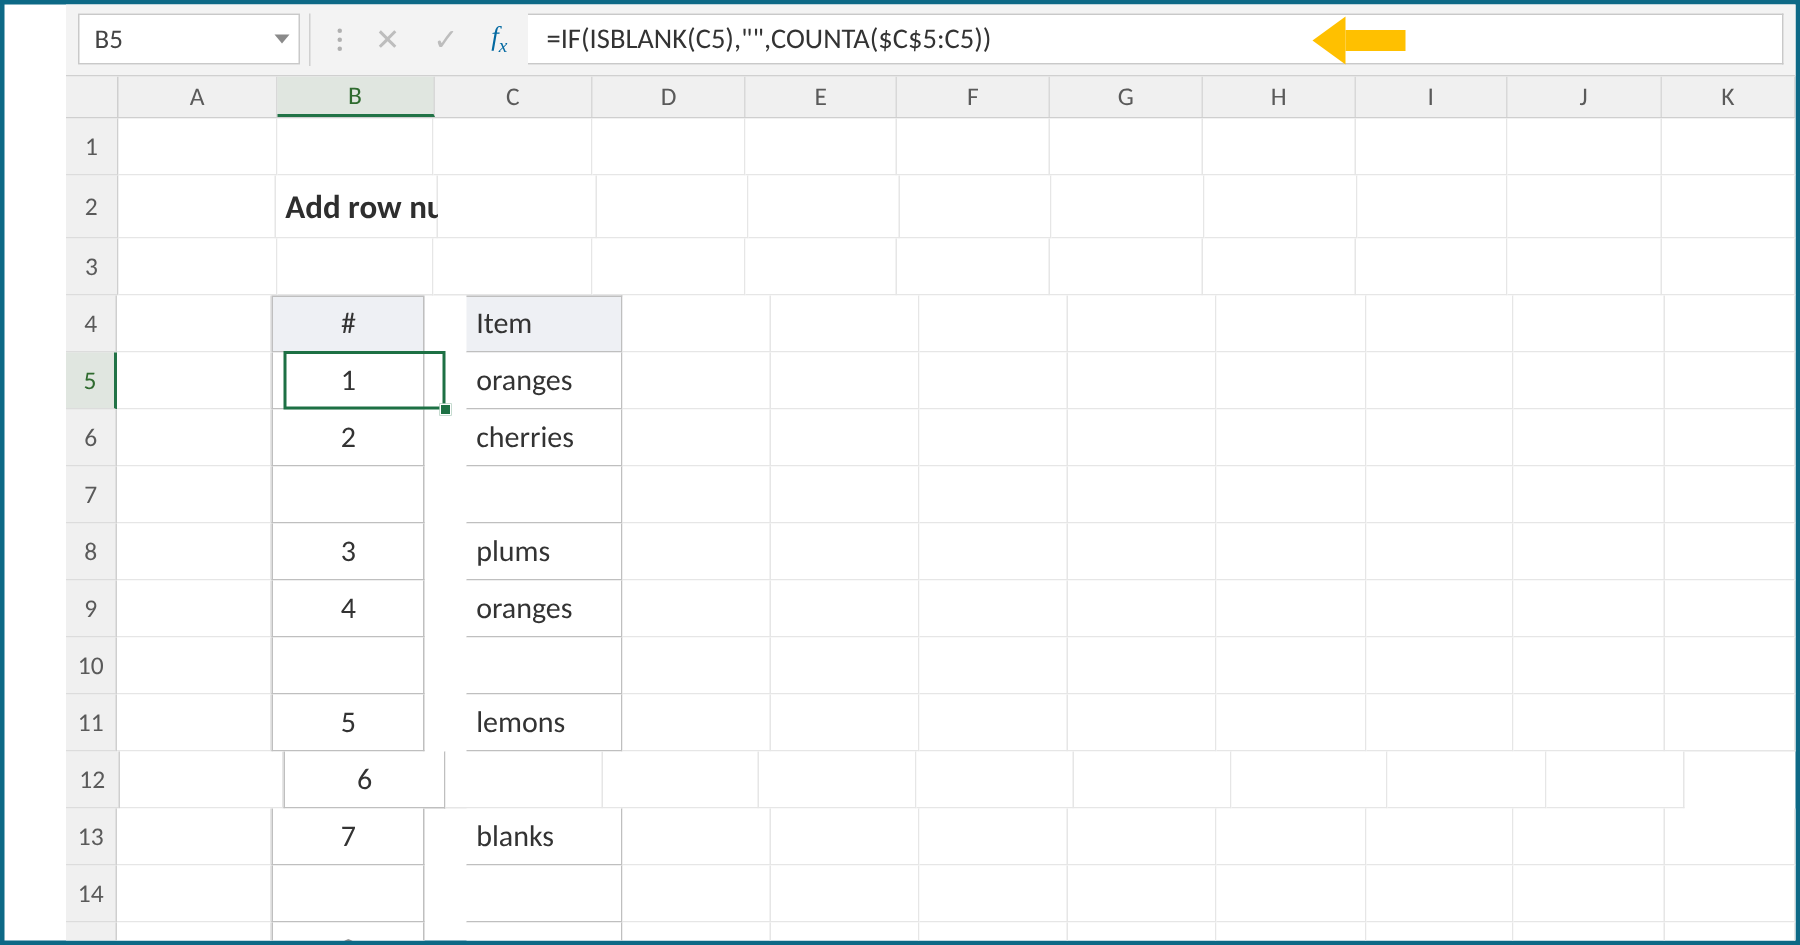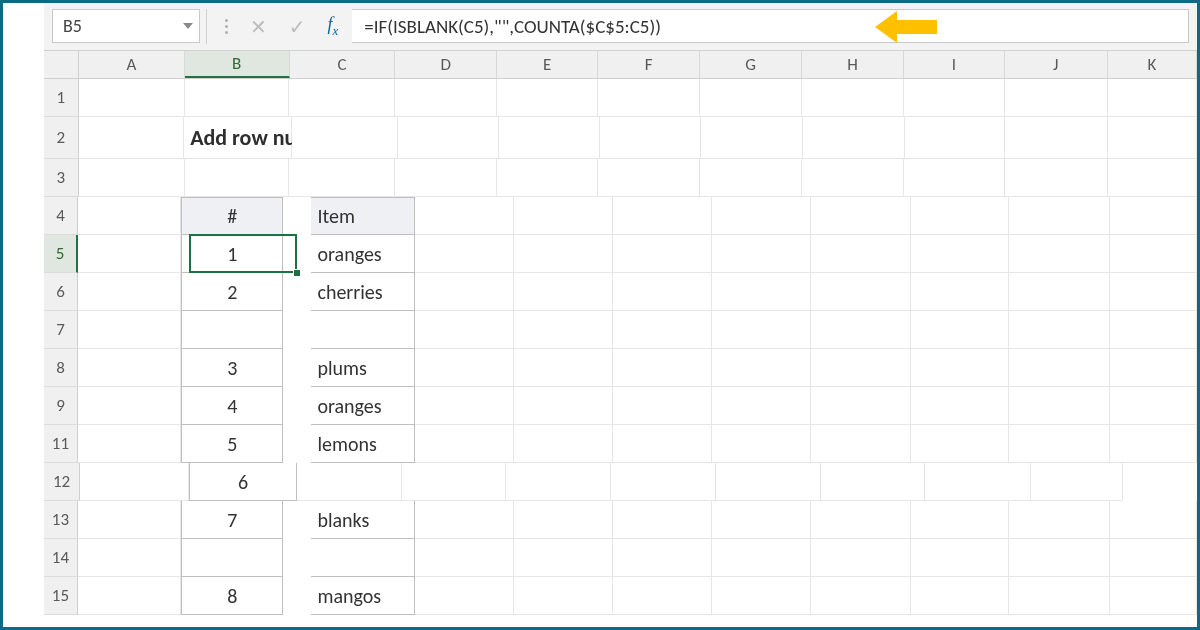--- a/index.html
+++ b/index.html
@@ -419,20 +419,34 @@
             <div class="cell cD"></div>
             <div class="cell cE"></div>
             <div class="cell cF"></div>
             <div class="cell cG"></div>
             <div class="cell cH"></div>
             <div class="cell cI"></div>
             <div class="cell cJ"></div>
             <div class="cell cK"></div>
           </div>
           <div class="row">
+            <div class="rh">10</div>
+            <div class="cell cA"></div>
+            <div class="cell cB td center no-top"></div>
+            <div class="cell cC td no-top no-left"></div>
+            <div class="cell cD"></div>
+            <div class="cell cE"></div>
+            <div class="cell cF"></div>
+            <div class="cell cG"></div>
+            <div class="cell cH"></div>
+            <div class="cell cI"></div>
+            <div class="cell cJ"></div>
+            <div class="cell cK"></div>
+          </div>
+          <div class="row">
             <div class="rh">11</div>
             <div class="cell cA"></div>
             <div class="cell cB td center no-top">5</div>
             <div class="cell cC td no-top no-left">lemons</div>
             <div class="cell cD"></div>
             <div class="cell cE"></div>
             <div class="cell cF"></div>
             <div class="cell cG"></div>
             <div class="cell cH"></div>
             <div class="cell cI"></div>

